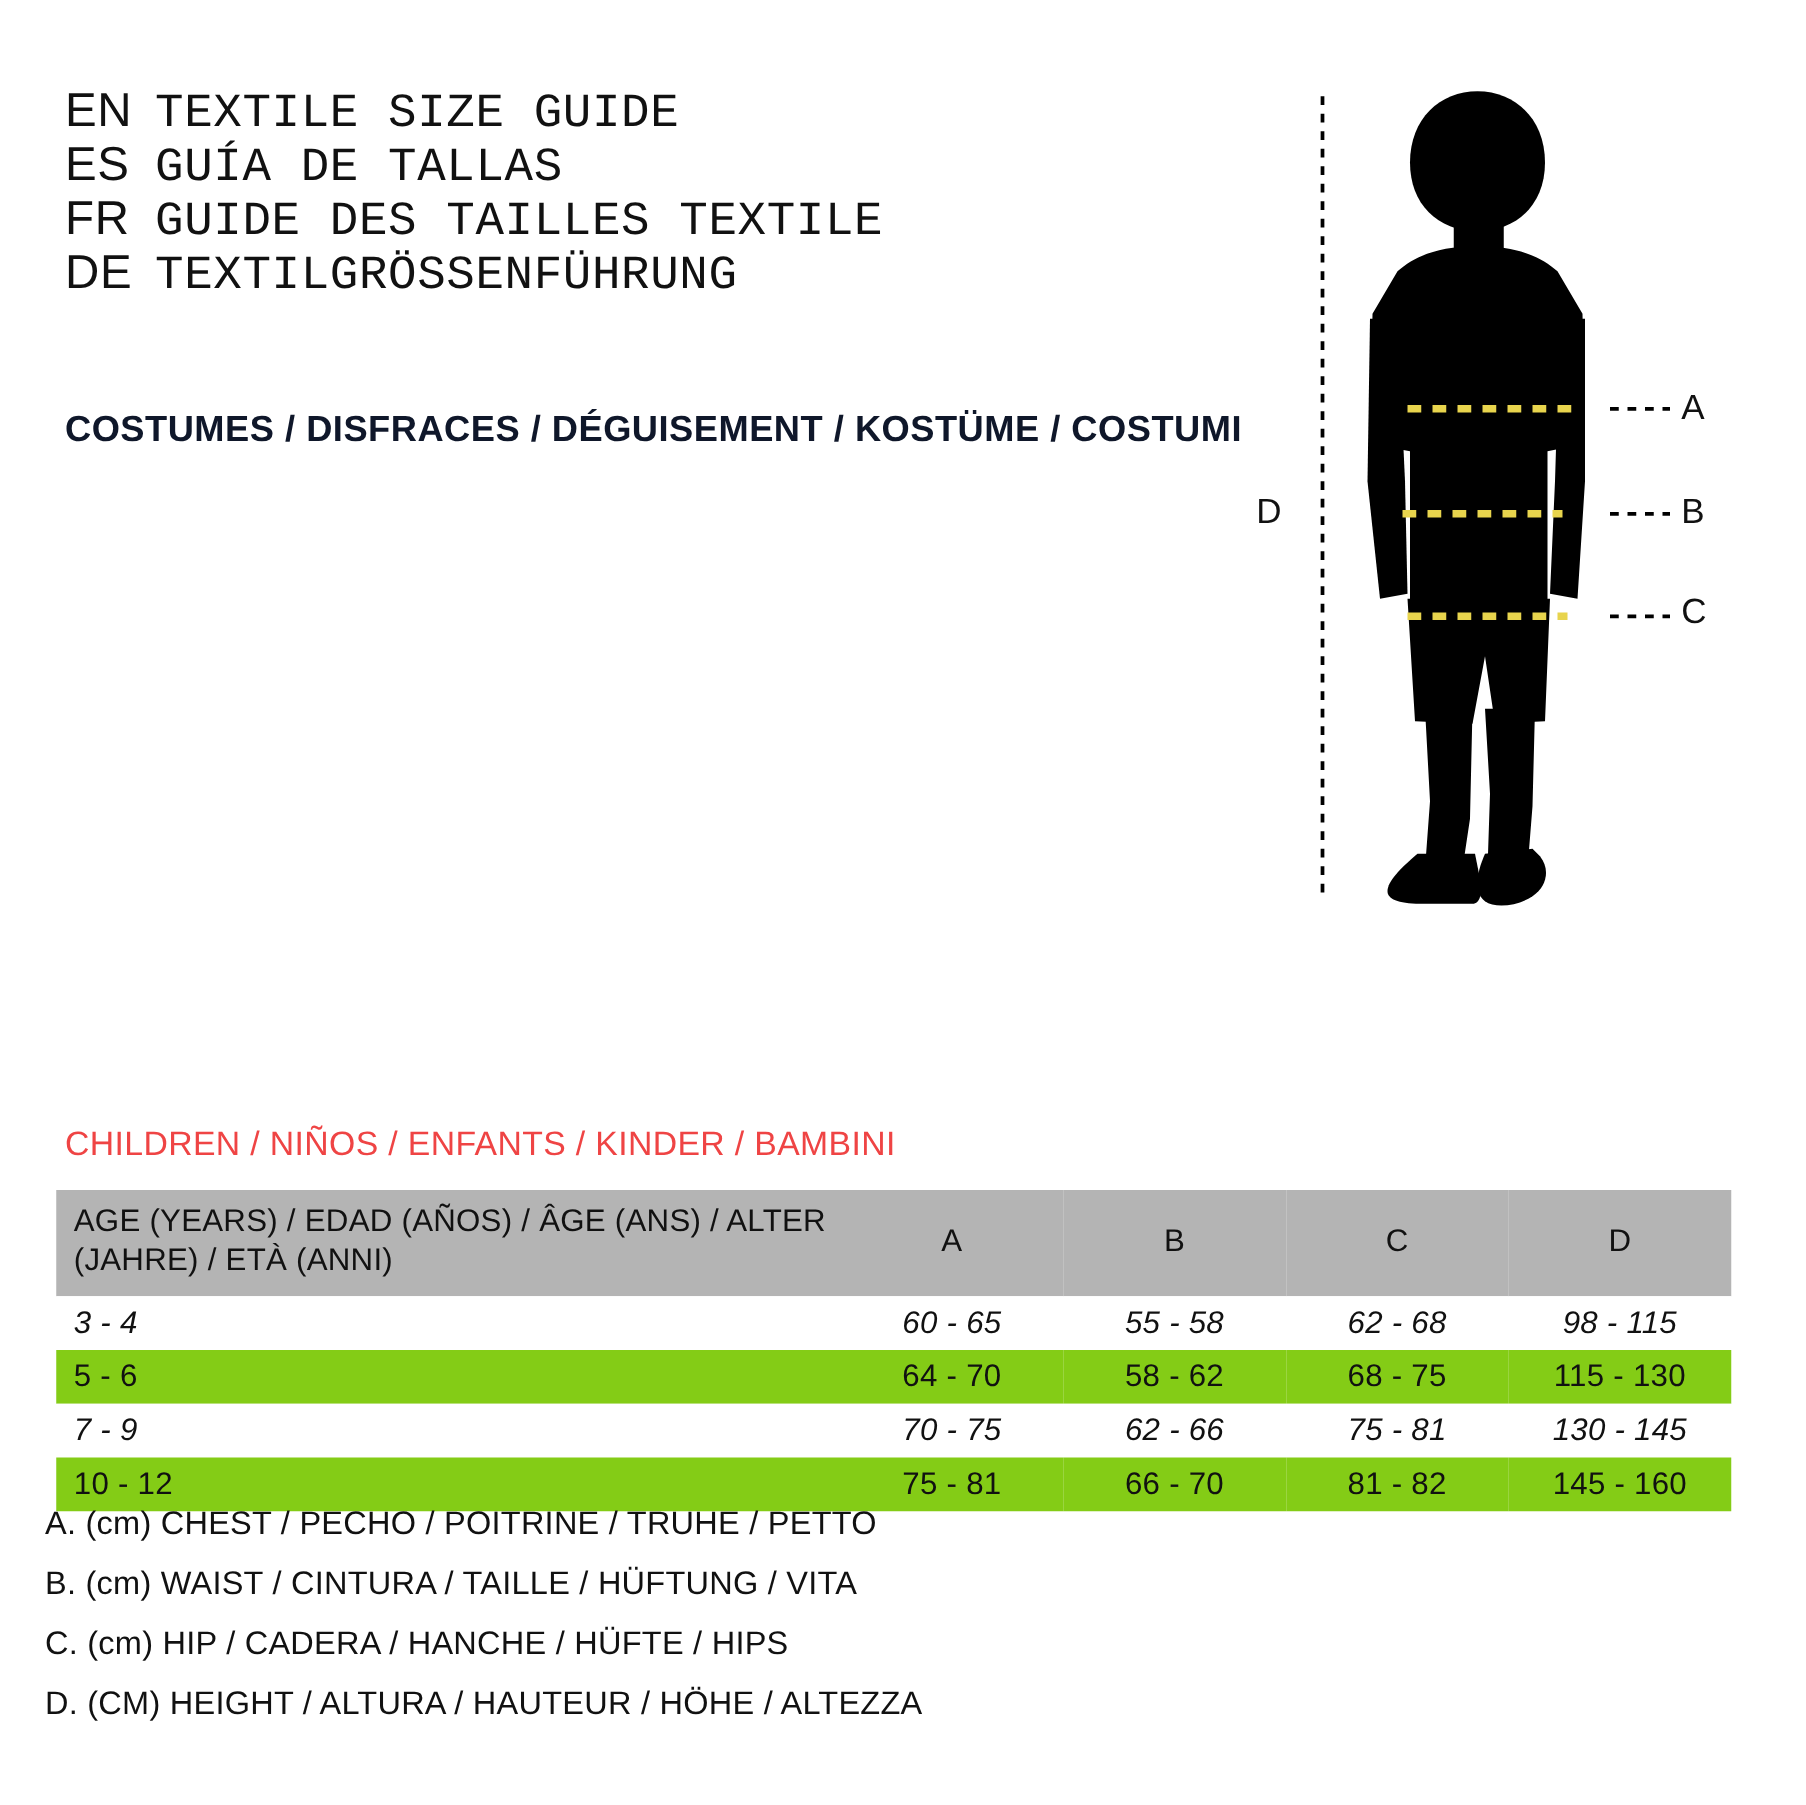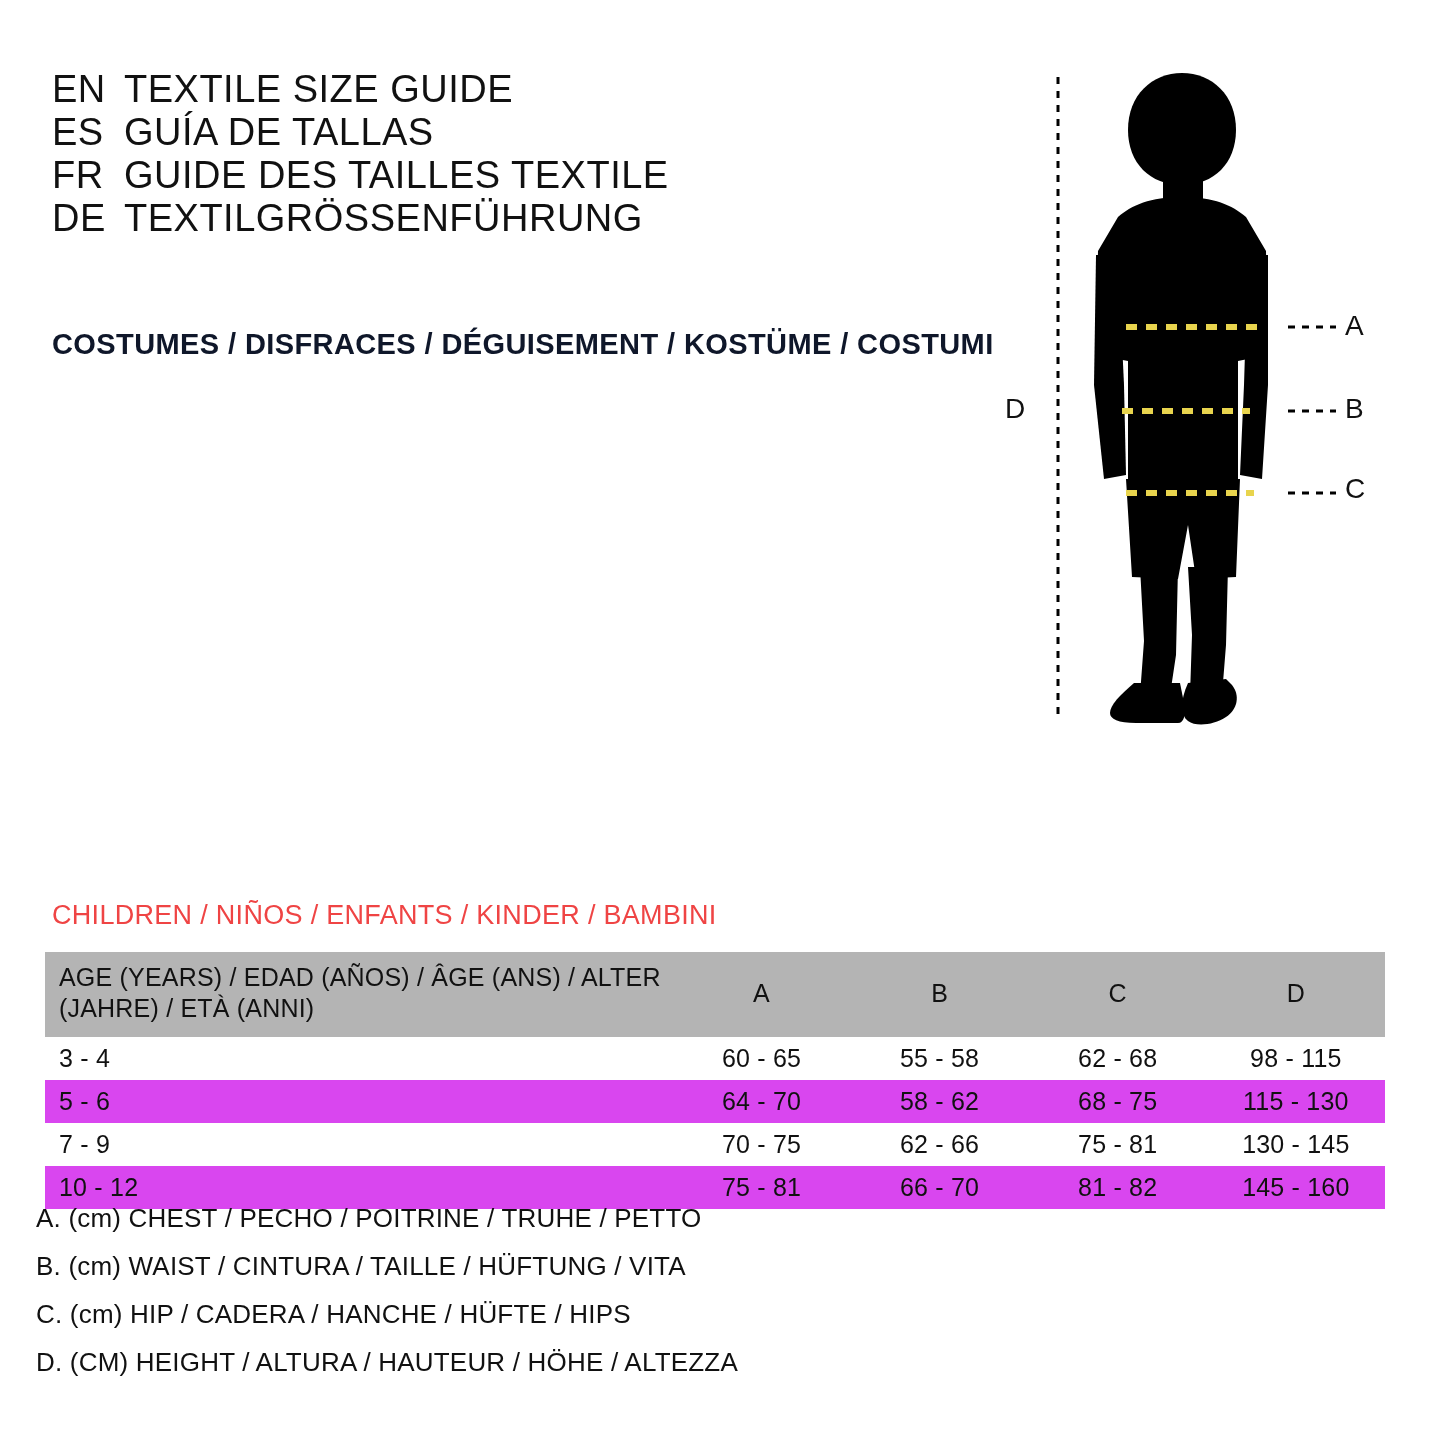--- a/index.html
+++ b/index.html
@@ -30,20 +30,21 @@
     font-size: 38px;
     letter-spacing: 0.5px;
     color: #111111;
   }
   .lang-code {
     width: 72px;
     flex: 0 0 72px;
   }
   .lang-text {
     flex: 1;
+    font-family: Liberation Mono, monospace;
   }
 
   .costumes-line {
     position: absolute;
     left: 52px;
     top: 328px;
     font-size: 29px;
     font-weight: bold;
     letter-spacing: 0.4px;
     color: #0f172a;
@@ -128,23 +129,24 @@
     padding: 7px 0;
     text-align: center;
     letter-spacing: 0.2px;
   }
   table.size-table tbody td.agecell {
     text-align: left;
     padding-left: 14px;
   }
   table.size-table tbody tr.odd td {
     background: #ffffff;
+    font-style: italic;
   }
   table.size-table tbody tr.even td {
-    background: #d946ef;
+    background: #84cc16;
   }
   table.size-table col.c-a { width: 180px; }
   table.size-table col.c-b { width: 180px; }
   table.size-table col.c-c { width: 180px; }
   table.size-table col.c-d { width: 180px; }
 
   
   .legend {
     position: absolute;
     left: 36px;

